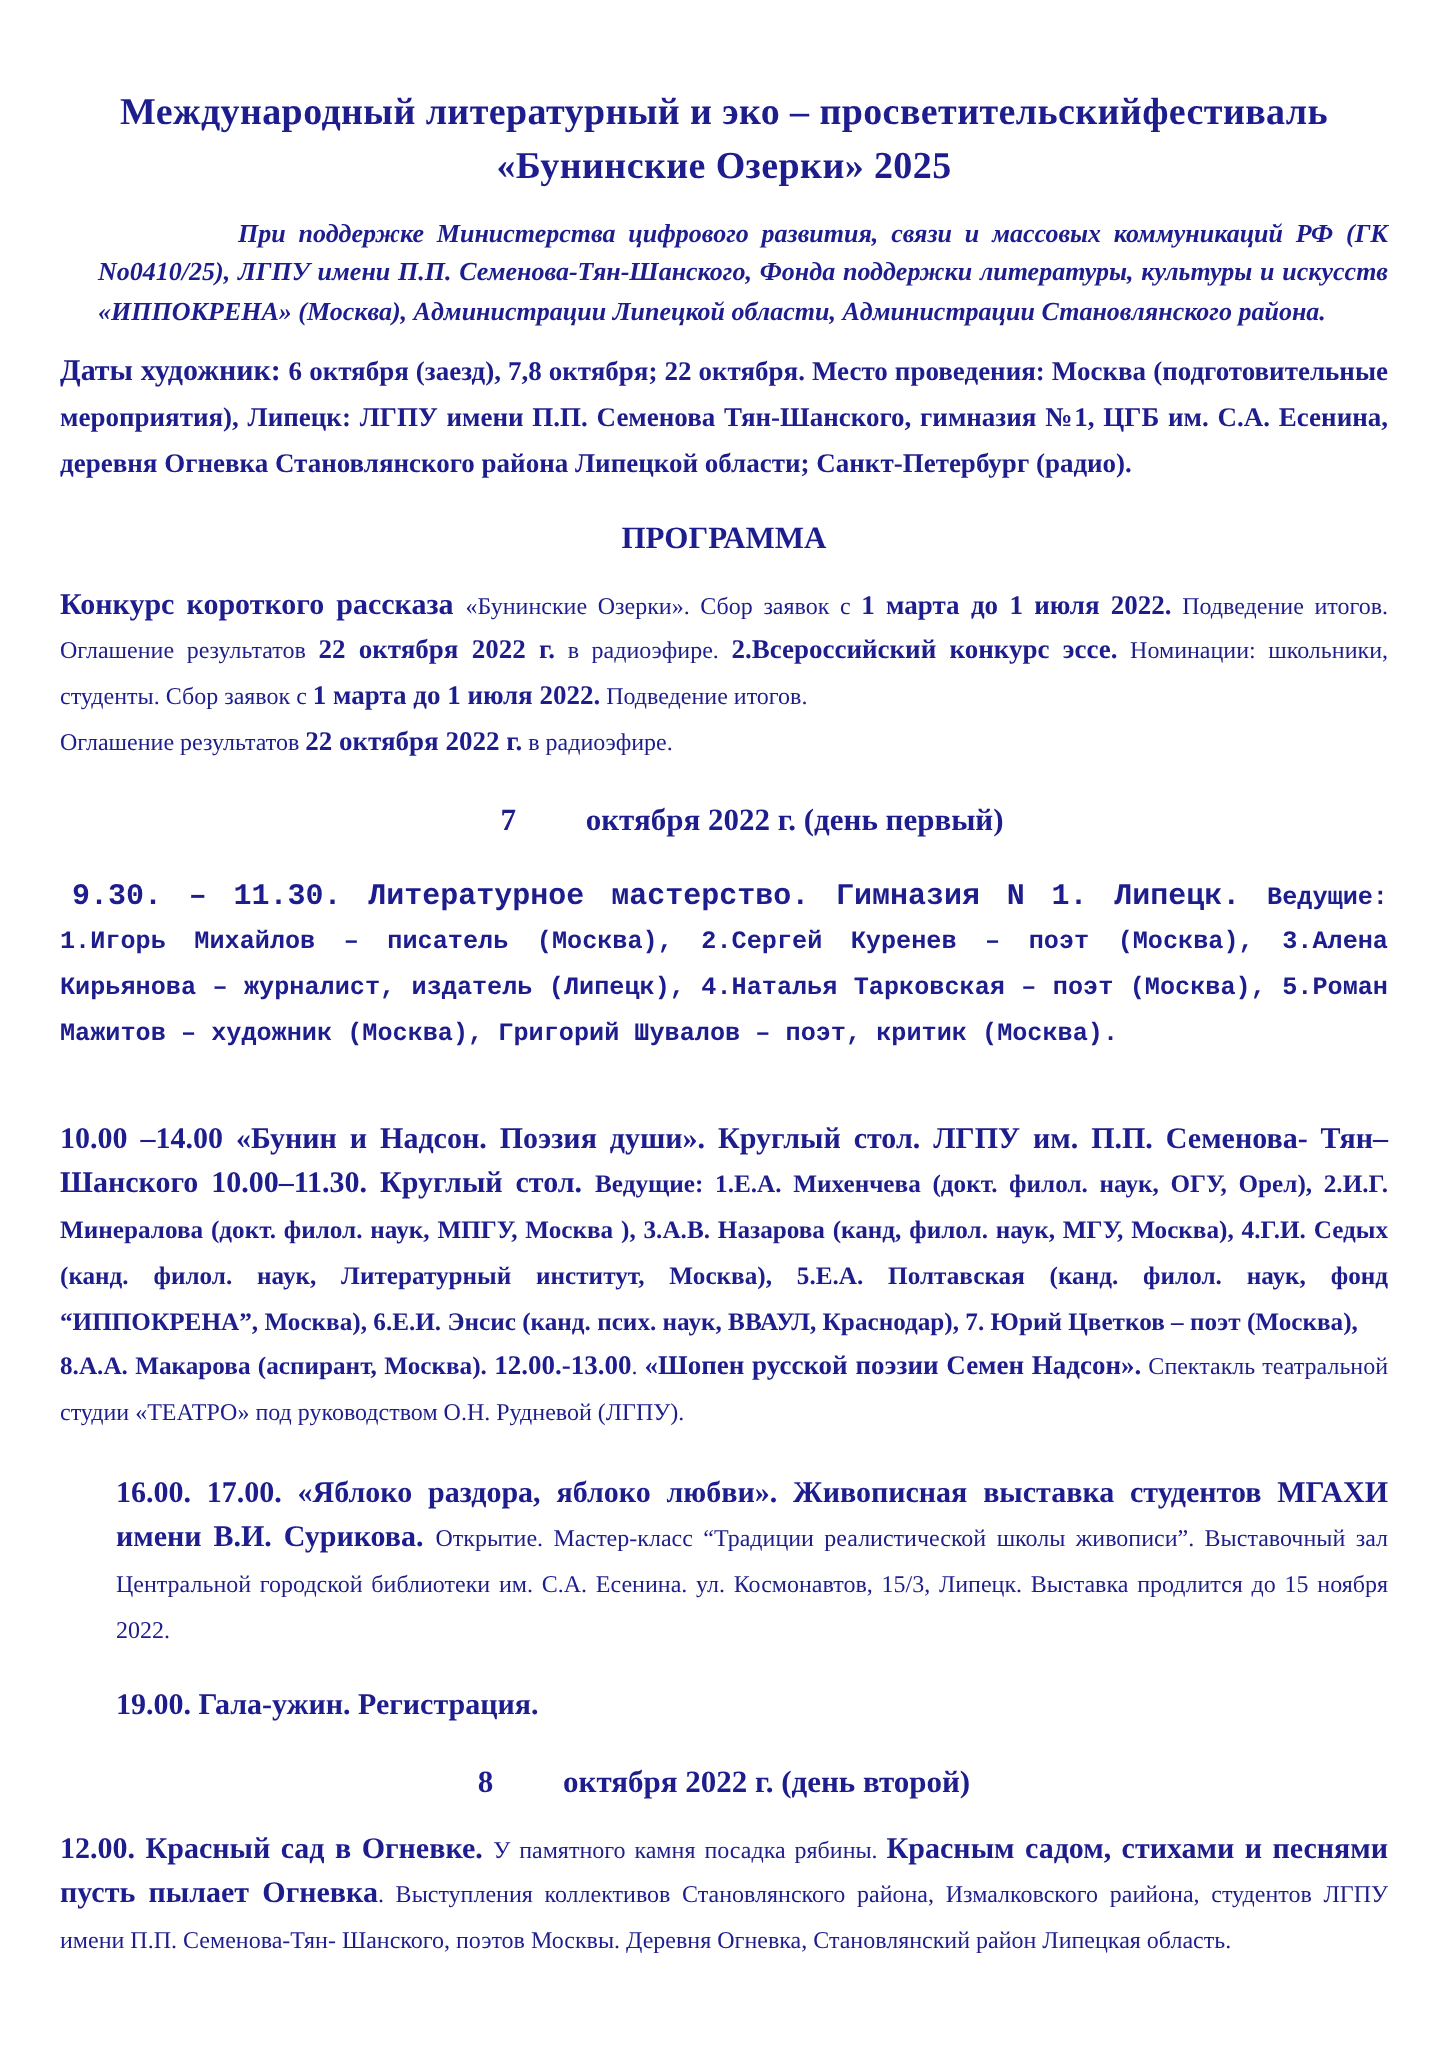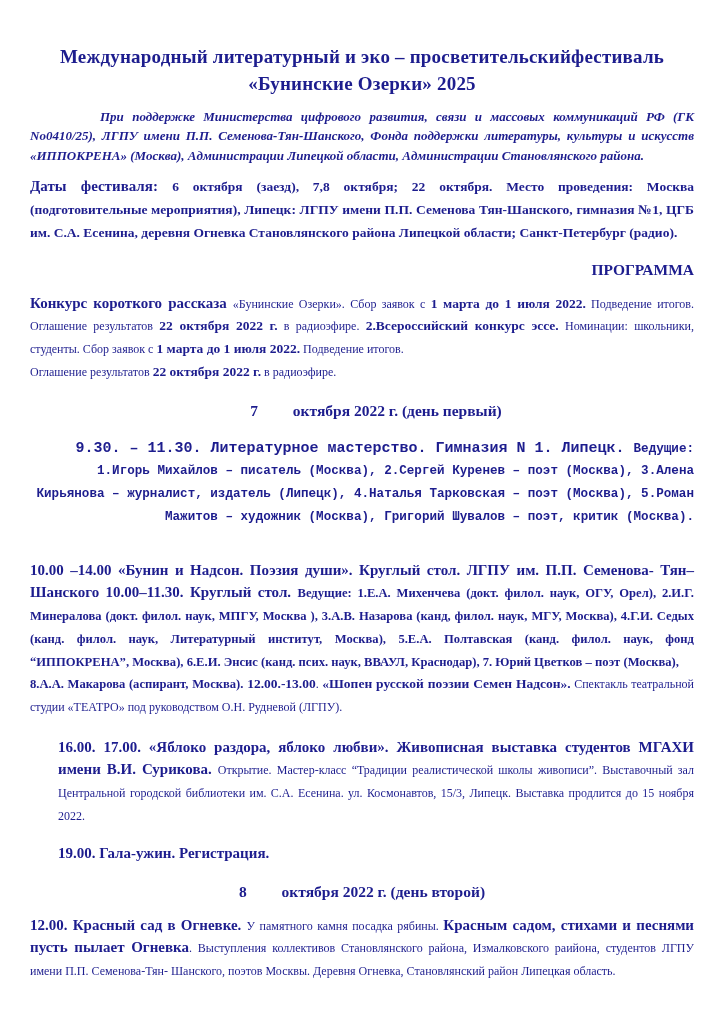--- a/index.html
+++ b/index.html
@@ -22,51 +22,52 @@
     letter-spacing: 0.2px;
   }
   .support {
     margin-top: 9px;
     text-align: justify;
     font-weight: bold;
     font-style: italic;
     font-size: 13px;
     line-height: 1.5;
     text-indent: 70px;
+    margin-left: 19px;
   }
   .para { text-align: justify; line-height: 1.42; }
   .heading {
     text-align: center;
     font-weight: bold;
     font-size: 15.5px;
     line-height: 1.3;
   }
   .xl-b { font-weight: bold; font-size: 15px; }
   .md-b { font-weight: bold; font-size: 13.5px; }
   .md-r { font-weight: normal; font-size: 12px; }
   .sm-b { font-weight: bold; font-size: 12.6px; }
   .gala { font-weight: bold; font-size: 15px; text-align: left; }
   .mt10 { margin-top: 10px; } .mt12 { margin-top: 12px; }
-  .mt14 { margin-top: 31px; } .mt16 { margin-top: 16px; text-align: right; }
+  .mt14 { margin-top: 31px; } .mt16 { margin-top: 16px; }
   .mt18 { margin-top: 18px; margin-left: 28px; } .mt20 { margin-top: 20px; }
   .ind6 { text-indent: 6px; font-family: Liberation Mono, monospace; }
 </style>
 </head>
 <body>
 
 <div class="page">
 
   <div class="doc-title">
     <div>Международный литературный и эко – просветительскийфестиваль</div>
     <div>«Бунинские Озерки» 2025</div>
   </div>
 
   <div class="support">При поддержке Министерства цифрового развития, связи и массовых коммуникаций РФ  (ГК No0410/25), ЛГПУ имени П.П. Семенова-Тян-Шанского, Фонда поддержки литературы, культуры и искусств «ИППОКРЕНА» (Москва), Администрации Липецкой области, Администрации Становлянского района.</div>
 
-  <div class="para mt10"><span class="xl-b">Даты фестиваля: </span><span class="md-b">6 октября (заезд), 7,8 октября; 22 октября. Место проведения: Москва (подготовительные мероприятия), Липецк: ЛГПУ имени П.П. Семенова Тян-Шанского, гимназия №1, ЦГБ им. С.А. Есенина, деревня Огневка Становлянского района Липецкой области; Санкт-Петербург (радио).</span></div>
+  <div class="para mt10"><span class="xl-b">Даты художник: </span><span class="md-b">6 октября (заезд), 7,8 октября; 22 октября. Место проведения: Москва (подготовительные мероприятия), Липецк: ЛГПУ имени П.П. Семенова Тян-Шанского, гимназия №1, ЦГБ им. С.А. Есенина, деревня Огневка Становлянского района Липецкой области; Санкт-Петербург (радио).</span></div>
 
   <div class="heading mt16">ПРОГРАММА</div>
 
   <div class="para mt12"><span class="xl-b">Конкурс короткого рассказа </span><span class="md-r">«Бунинские Озерки». Сбор заявок с </span><span class="md-b">1 марта до 1 июля 2022.</span><span class="md-r"> Подведение итогов. Оглашение результатов </span><span class="md-b">22 октября 2022 г.</span><span class="md-r"> в радиоэфире. </span><span class="md-b">2.Всероссийский конкурс эссе.</span><span class="md-r"> Номинации: школьники, студенты. Сбор заявок с </span><span class="md-b">1 марта до 1 июля 2022.</span><span class="md-r"> Подведение итогов.</span><br><span class="md-r">Оглашение результатов </span><span class="md-b">22 октября 2022 г.</span><span class="md-r"> в радиоэфире.</span></div>
 
   <div class="heading mt18">7&nbsp;&nbsp;&nbsp;&nbsp;&nbsp;&nbsp;&nbsp;&nbsp; октября 2022 г. (день первый)</div>
 
   <div class="para mt16 ind6"><span class="xl-b">9.30. – 11.30. Литературное мастерство. Гимназия N 1. Липецк. </span><span class="sm-b">Ведущие: 1.Игорь Михайлов – писатель (Москва), 2.Сергей Куренев – поэт (Москва), 3.Алена Кирьянова – журналист, издатель (Липецк), 4.Наталья Тарковская – поэт (Москва), 5.Роман Мажитов – художник (Москва), Григорий Шувалов – поэт, критик (Москва).</span></div>
 
   <div class="para mt14"><span class="xl-b">10.00 –14.00 «Бунин и Надсон. Поэзия души». Круглый стол. ЛГПУ им. П.П. Семенова- Тян–Шанского 10.00–11.30. Круглый стол. </span><span class="sm-b">Ведущие: 1.Е.А. Михенчева (докт. филол. наук, ОГУ, Орел), 2.И.Г. Минералова (докт. филол. наук, МПГУ, Москва ), 3.А.В. Назарова (канд, филол. наук, МГУ, Москва), 4.Г.И. Седых (канд. филол. наук, Литературный институт, Москва), 5.Е.А. Полтавская (канд. филол. наук, фонд “ИППОКРЕНА”, Москва), 6.Е.И. Энсис (канд. псих. наук, ВВАУЛ, Краснодар), 7. Юрий Цветков – поэт (Москва),</span><br><span class="sm-b">8.А.А. Макарова (аспирант, Москва). </span><span class="md-b">12.00.-13.00</span><span class="md-r">. </span><span class="md-b">«Шопен русской поэзии Семен Надсон».</span><span class="md-r"> Спектакль театральной студии «ТЕАТРО» под руководством О.Н. Рудневой (ЛГПУ).</span></div>

